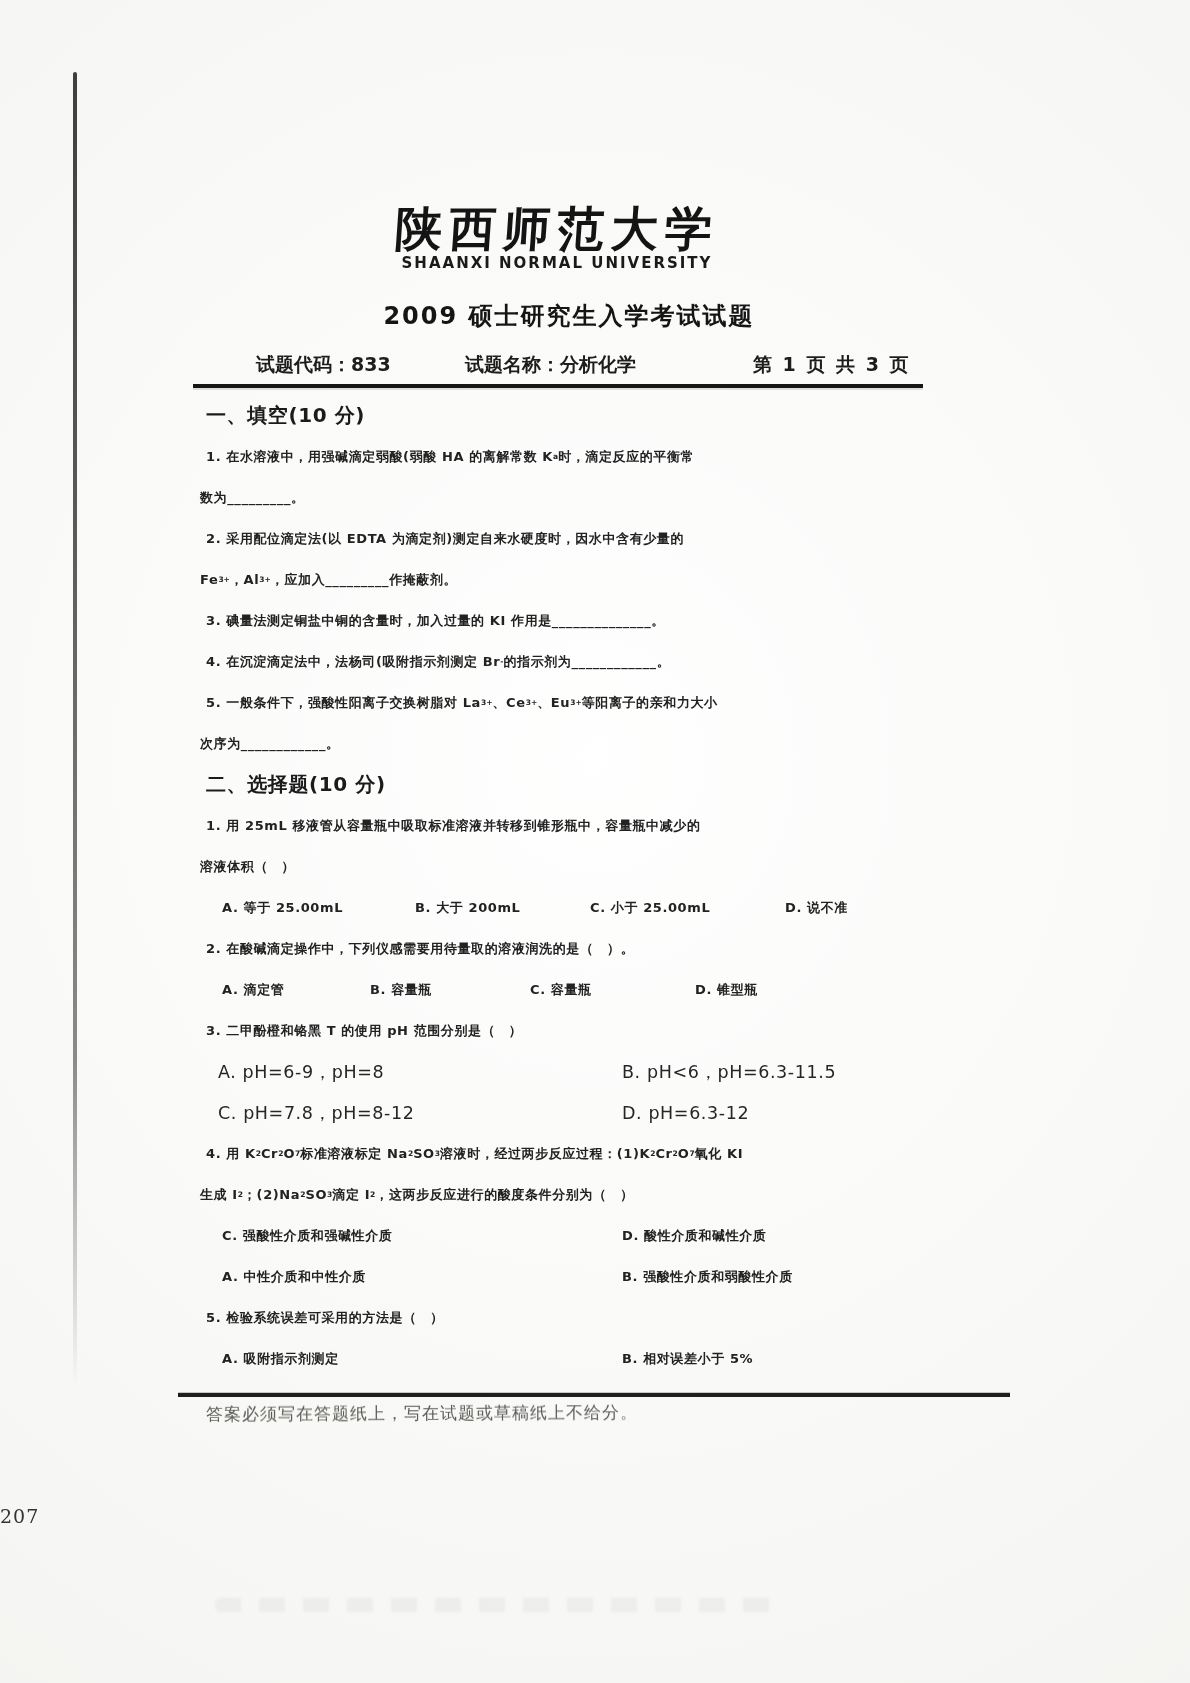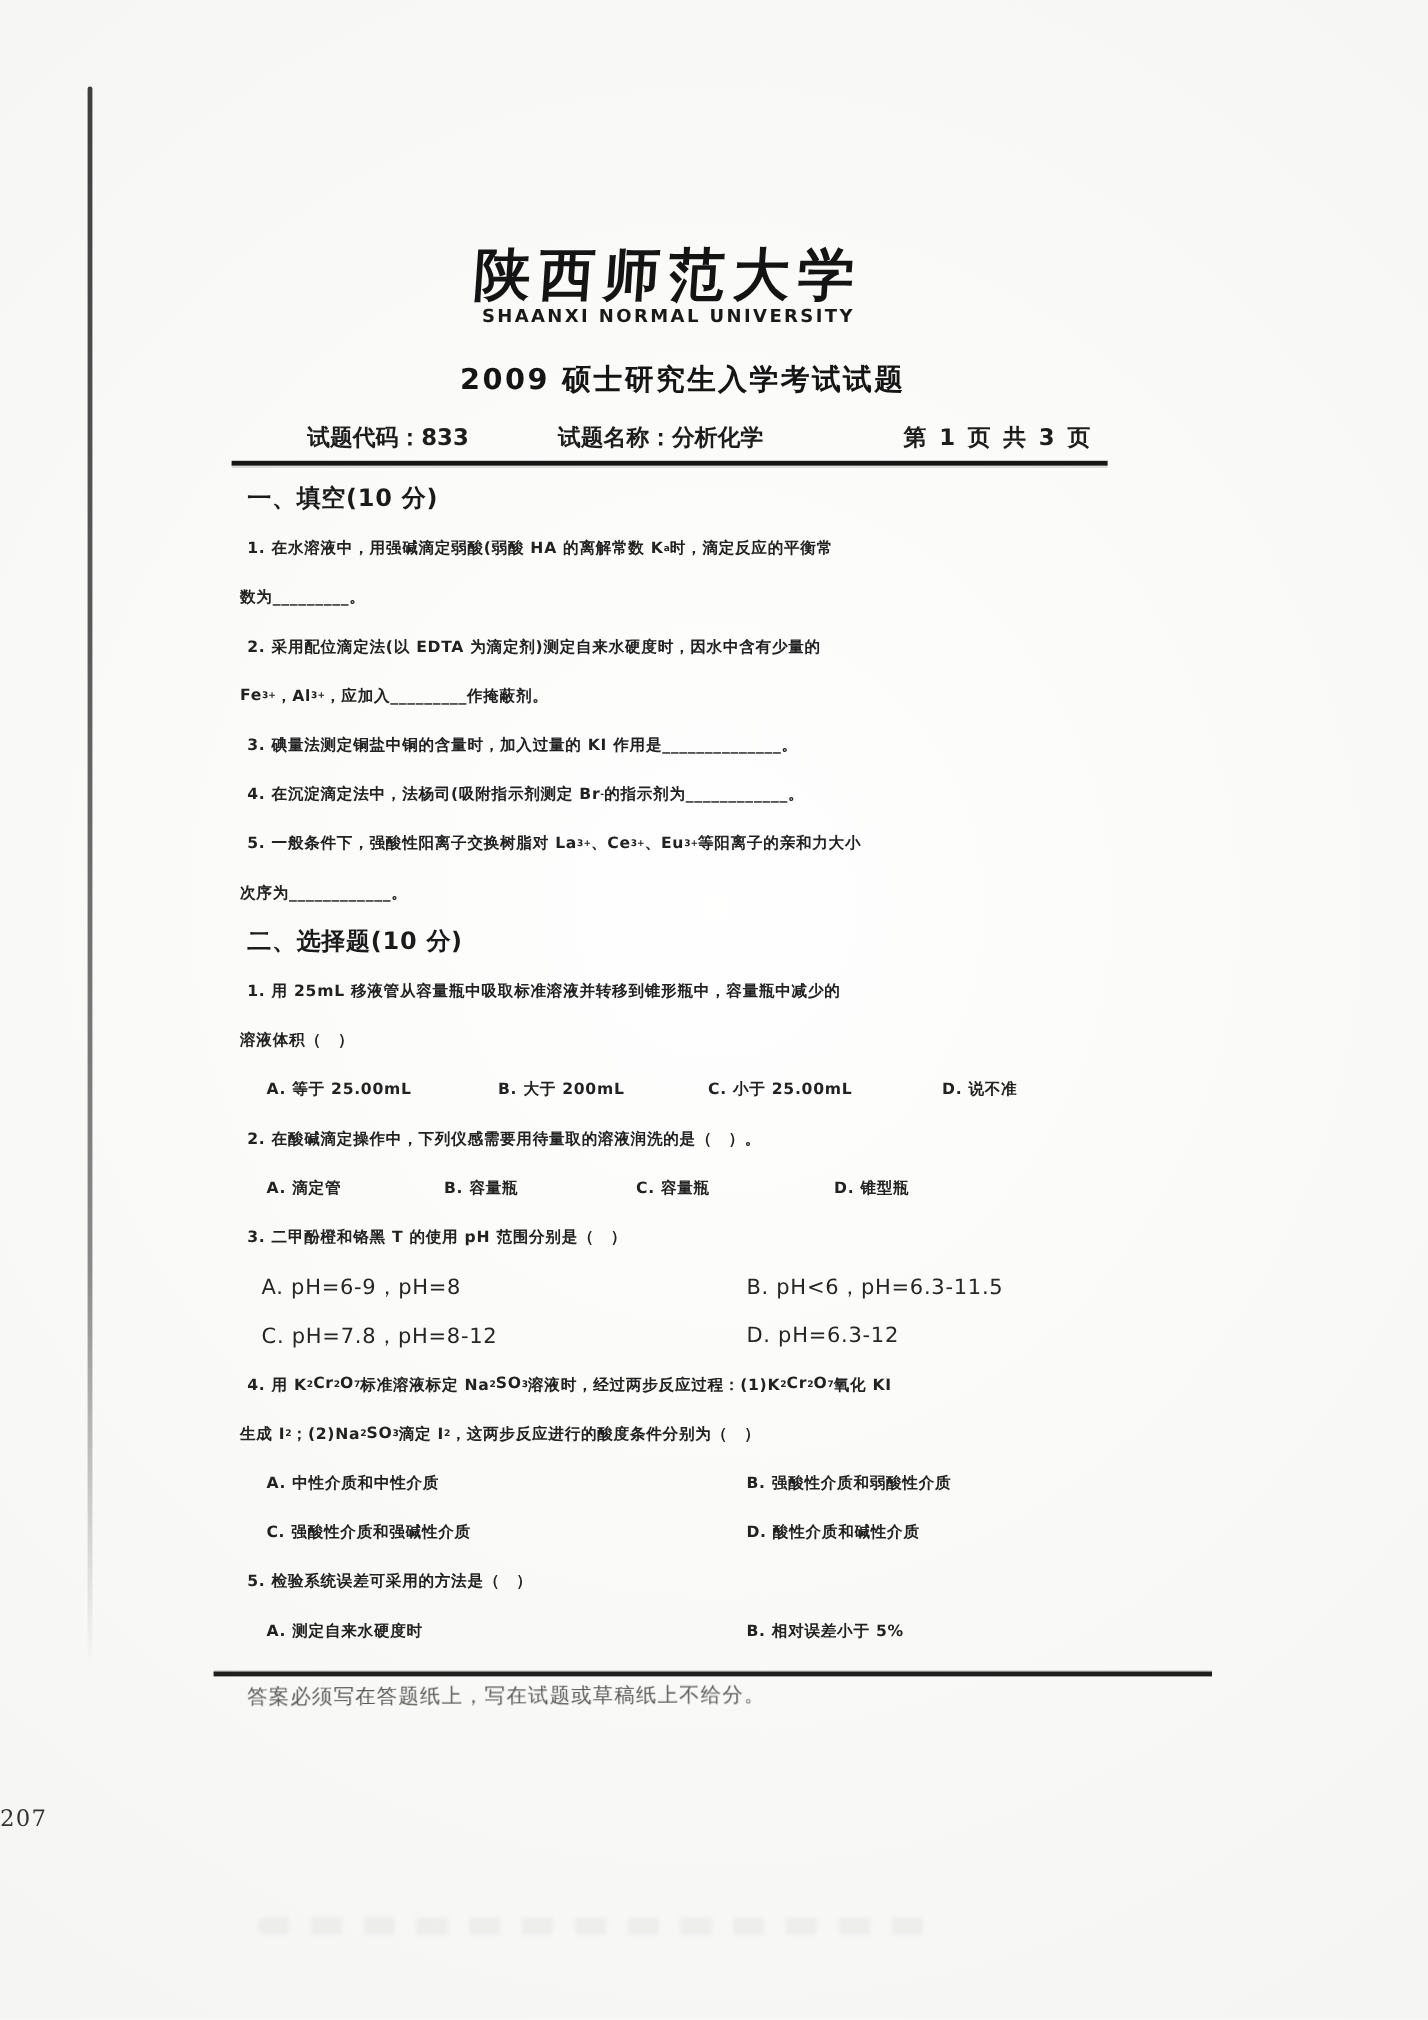--- a/index.html
+++ b/index.html
@@ -206,32 +206,32 @@
         <sub>2</sub>
         <span>；(2)Na</span>
         <sub>2</sub>
         <span>SO</span>
         <sub>3</sub>
         <span>滴定 I</span>
         <sub>2</sub>
         <span>，这两步反应进行的酸度条件分别为（　）</span>
       </div>
       <div class="line opts o2">
+        <span class="opt">C. 强酸性介质和强碱性介质</span>
+        <span class="opt">D. 酸性介质和碱性介质</span>
+      </div>
+      <div class="line opts o2">
         <span class="opt">A. 中性介质和中性介质</span>
         <span class="opt">B. 强酸性介质和弱酸性介质</span>
       </div>
+      <div class="line para ind1">
+        <span>5. 检验系统误差可采用的方法是（　）</span>
+      </div>
       <div class="line opts o2">
-        <span class="opt">C. 强酸性介质和强碱性介质</span>
-        <span class="opt">D. 酸性介质和碱性介质</span>
-      </div>
-      <div class="line para ind1">
-        <span>5. 检验系统误差可采用的方法是（　）</span>
-      </div>
-      <div class="line opts o2">
-        <span class="opt">A. 测定自来水硬度时</span>
+        <span class="opt">A. 吸附指示剂测定</span>
         <span class="opt">B. 相对误差小于 5%</span>
       </div>
     </main>
 
   <footer>
     <div class="footer-rule"></div>
     <div class="footer-note">答案必须写在答题纸上，写在试题或草稿纸上不给分。</div>
     <div class="page-number">207</div>
     <div class="scan-smudge"></div>
   </footer>

